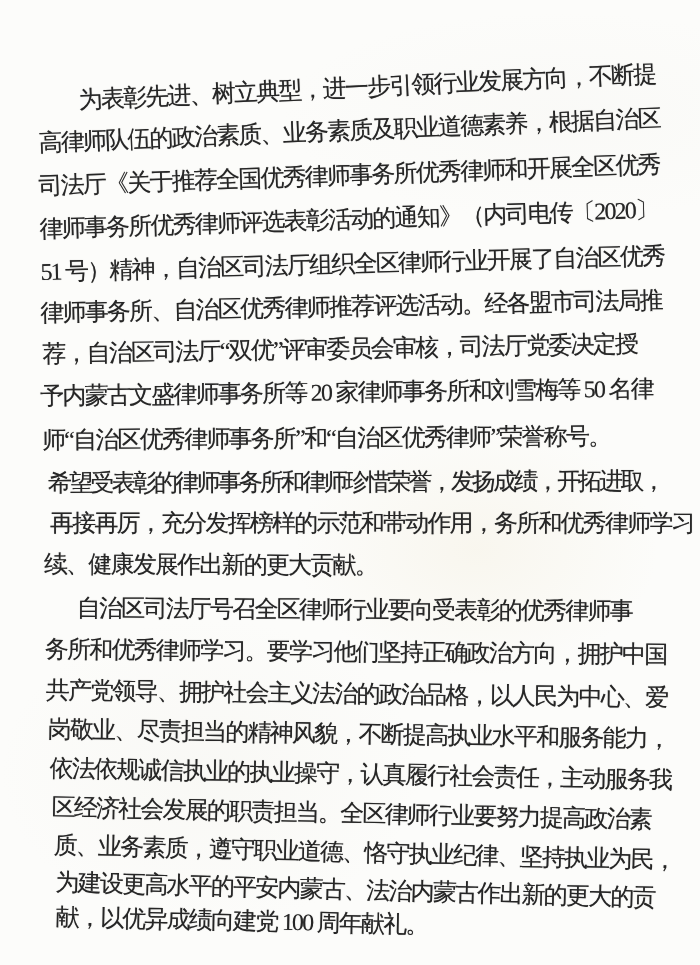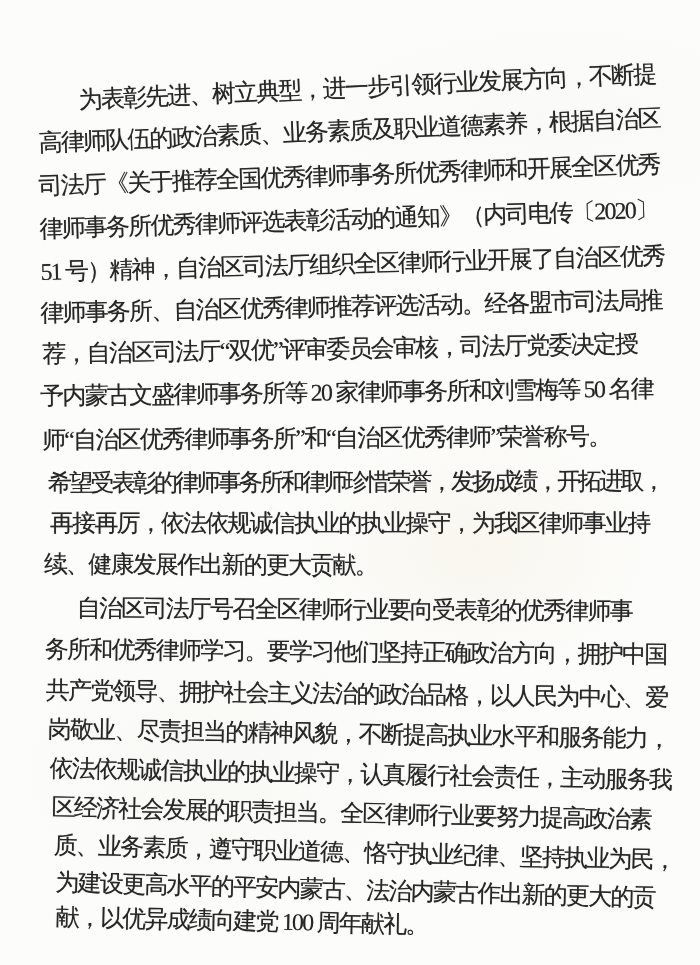--- a/index.html
+++ b/index.html
@@ -44,21 +44,21 @@
   <div class="line" style="top:84px;  left:78px; transform:rotate(-2.6deg);">为表彰先进、树立典型，进一步引领行业发展方向，不断提</div>
   <div class="line" style="top:127px; left:38px; transform:rotate(-2.3deg);">高律师队伍的政治素质、业务素质及职业道德素养，根据自治区</div>
   <div class="line" style="top:170px; left:38px; transform:rotate(-2deg);">司法厅《关于推荐全国优秀律师事务所优秀律师和开展全区优秀</div>
   <div class="line" style="top:213px; left:39px; transform:rotate(-1.8deg);">律师事务所优秀律师评选表彰活动的通知》（内司电传〔2020〕</div>
   <div class="line" style="top:256px; left:40px; transform:rotate(-1.5deg);">51 号）精神，自治区司法厅组织全区律师行业开展了自治区优秀</div>
   <div class="line" style="top:297px; left:40px; transform:rotate(-1.2deg);">律师事务所、自治区优秀律师推荐评选活动。经各盟市司法局推</div>
   <div class="line" style="top:338px; left:42px; transform:rotate(-1deg);">荐，自治区司法厅“双优”评审委员会审核，司法厅党委决定授</div>
   <div class="line" style="top:380px; left:40px; transform:rotate(-0.7deg);">予内蒙古文盛律师事务所等 20 家律师事务所和刘雪梅等 50 名律</div>
   <div class="line" style="top:424px; left:42px; transform:rotate(-0.4deg);">师“自治区优秀律师事务所”和“自治区优秀律师”荣誉称号。</div>
   <div class="line tight" style="top:467px; left:48px; transform:rotate(-0.2deg);">希望受表彰的律师事务所和律师珍惜荣誉，发扬成绩，开拓进取，</div>
-  <div class="line" style="top:507px; left:50px;">再接再厉，依法依规诚信执业的执业操守，为我区律师事业持</div>
+  <div class="line" style="top:507px; left:50px;">再接再厉，充分发挥榜样的示范和带动作用，务所和优秀律师学习</div>
   <div class="line" style="top:548px; left:44px; transform:rotate(0.2deg);">续、健康发展作出新的更大贡献。</div>
   <div class="line" style="top:592px; left:77px; transform:rotate(0.3deg);">自治区司法厅号召全区律师行业要向受表彰的优秀律师事</div>
   <div class="line" style="top:633px; left:45px; transform:rotate(0.5deg);">务所和优秀律师学习。要学习他们坚持正确政治方向，拥护中国</div>
   <div class="line" style="top:674px; left:46px; transform:rotate(0.7deg);">共产党领导、拥护社会主义法治的政治品格，以人民为中心、爱</div>
   <div class="line" style="top:713px; left:48px; transform:rotate(0.9deg);">岗敬业、尽责担当的精神风貌，不断提高执业水平和服务能力，</div>
   <div class="line" style="top:752px; left:50px; transform:rotate(1.1deg);">依法依规诚信执业的执业操守，认真履行社会责任，主动服务我</div>
   <div class="line" style="top:791px; left:52px; transform:rotate(1.2deg);">区经济社会发展的职责担当。全区律师行业要努力提高政治素</div>
   <div class="line" style="top:829px; left:54px; transform:rotate(1.4deg);">质、业务素质，遵守职业道德、恪守执业纪律、坚持执业为民，</div>
   <div class="line" style="top:866px; left:56px; transform:rotate(1.5deg);">为建设更高水平的平安内蒙古、法治内蒙古作出新的更大的贡</div>
   <div class="line" style="top:901px; left:56px; transform:rotate(1.2deg);">献，以优异成绩向建党 100 周年献礼。</div>

